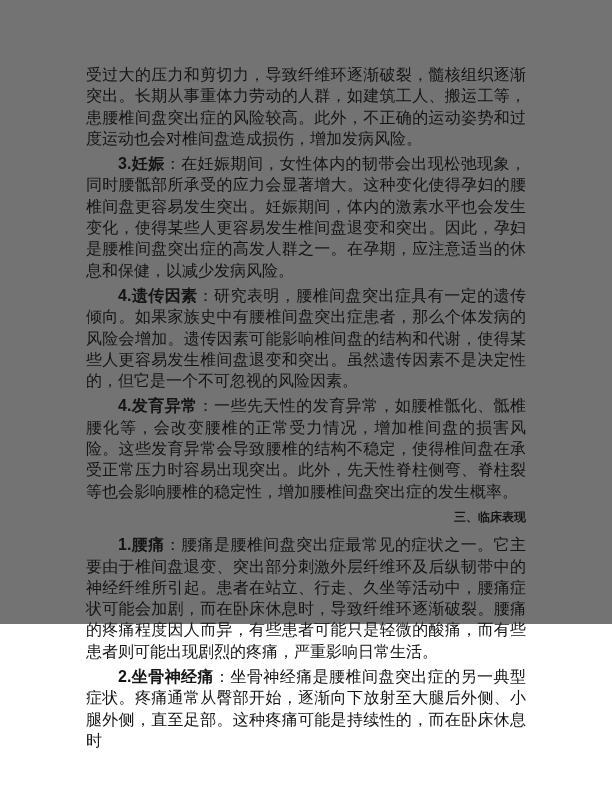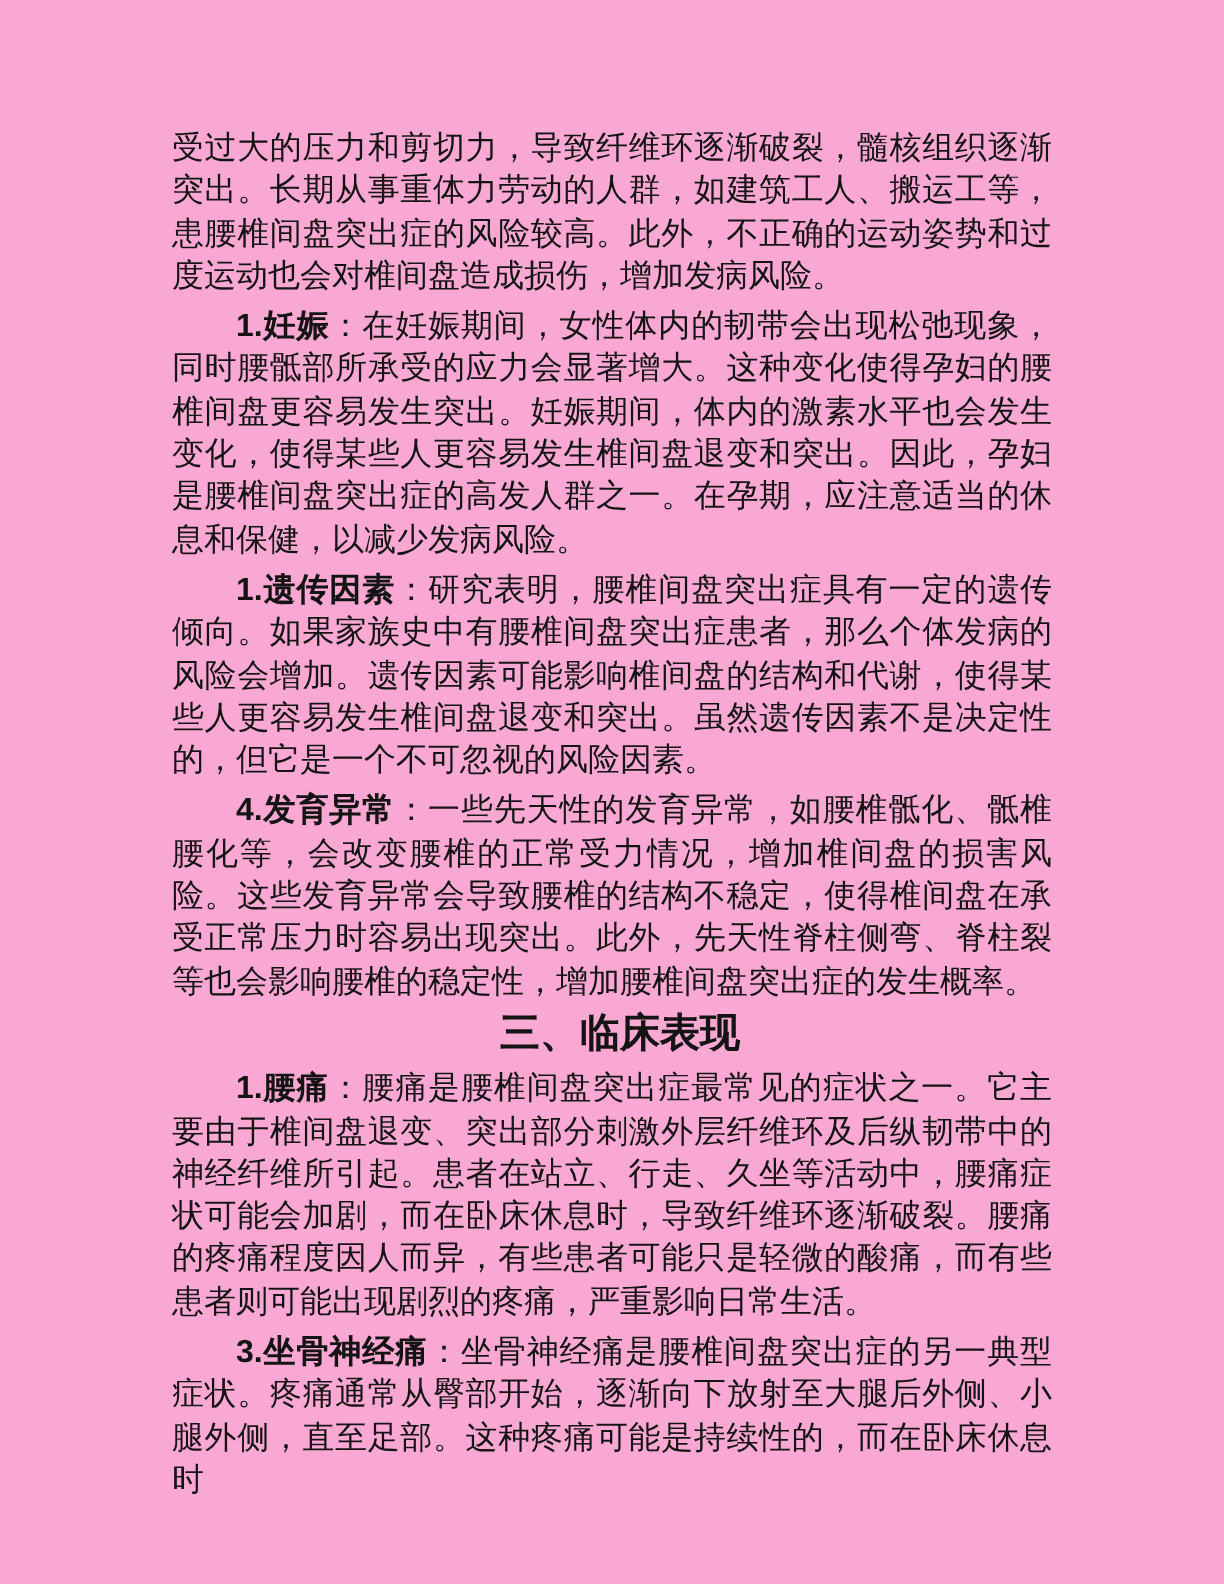--- a/index.html
+++ b/index.html
@@ -12,22 +12,22 @@
     background: #ffffff;
     position: relative;
     overflow: hidden;
     font-family: "Liberation Sans", sans-serif;
   }
   .page {
     position: absolute;
     left: 0;
     top: 0;
     width: 612px;
-    height: 792px;
-    background: #f9a8d4;
+    height: 624px;
+    background: #737373;
   }
   .content {
     position: absolute;
     left: 86px;
     top: 64px;
     width: 440px;
     color: #141414;
     font-size: 16px;
     line-height: 21.3px;
     text-align: justify;
@@ -35,36 +35,36 @@
     letter-spacing: 0;
   }
   .content p {
     margin: 0 0 4px 0;
   }
   .content p.indent {
     text-indent: 2em;
   }
   .content h2 {
     margin: 5px 0 6px 0;
-    font-size: 20px;
+    font-size: 12px;
     line-height: 21.3px;
     font-weight: bold;
-    text-align: center;
+    text-align: right;
     text-indent: 8px;
   }
   .para-label {
     font-weight: bold;
   }
 </style>
 </head>
 <body>
 
 <div class="page">
   <main class="content" id="doc-content">
       <p class=""><span>受过大的压力和剪切力，导致纤维环逐渐破裂，髓核组织逐渐突出。长期从事重体力劳动的人群，如建筑工人、搬运工等，患腰椎间盘突出症的风险较高。此外，不正确的运动姿势和过度运动也会对椎间盘造成损伤，增加发病风险。</span></p>
-      <p class="indent"><span class="para-label">1.妊娠</span><span>：在妊娠期间，女性体内的韧带会出现松弛现象，同时腰骶部所承受的应力会显著增大。这种变化使得孕妇的腰椎间盘更容易发生突出。妊娠期间，体内的激素水平也会发生变化，使得某些人更容易发生椎间盘退变和突出。因此，孕妇是腰椎间盘突出症的高发人群之一。在孕期，应注意适当的休息和保健，以减少发病风险。</span></p>
-      <p class="indent"><span class="para-label">1.遗传因素</span><span>：研究表明，腰椎间盘突出症具有一定的遗传倾向。如果家族史中有腰椎间盘突出症患者，那么个体发病的风险会增加。遗传因素可能影响椎间盘的结构和代谢，使得某些人更容易发生椎间盘退变和突出。虽然遗传因素不是决定性的，但它是一个不可忽视的风险因素。</span></p>
+      <p class="indent"><span class="para-label">3.妊娠</span><span>：在妊娠期间，女性体内的韧带会出现松弛现象，同时腰骶部所承受的应力会显著增大。这种变化使得孕妇的腰椎间盘更容易发生突出。妊娠期间，体内的激素水平也会发生变化，使得某些人更容易发生椎间盘退变和突出。因此，孕妇是腰椎间盘突出症的高发人群之一。在孕期，应注意适当的休息和保健，以减少发病风险。</span></p>
+      <p class="indent"><span class="para-label">4.遗传因素</span><span>：研究表明，腰椎间盘突出症具有一定的遗传倾向。如果家族史中有腰椎间盘突出症患者，那么个体发病的风险会增加。遗传因素可能影响椎间盘的结构和代谢，使得某些人更容易发生椎间盘退变和突出。虽然遗传因素不是决定性的，但它是一个不可忽视的风险因素。</span></p>
       <p class="indent"><span class="para-label">4.发育异常</span><span>：一些先天性的发育异常，如腰椎骶化、骶椎腰化等，会改变腰椎的正常受力情况，增加椎间盘的损害风险。这些发育异常会导致腰椎的结构不稳定，使得椎间盘在承受正常压力时容易出现突出。此外，先天性脊柱侧弯、脊柱裂等也会影响腰椎的稳定性，增加腰椎间盘突出症的发生概率。</span></p>
       <h2>三、临床表现</h2>
       <p class="indent"><span class="para-label">1.腰痛</span><span>：腰痛是腰椎间盘突出症最常见的症状之一。它主要由于椎间盘退变、突出部分刺激外层纤维环及后纵韧带中的神经纤维所引起。患者在站立、行走、久坐等活动中，腰痛症状可能会加剧，而在卧床休息时，导致纤维环逐渐破裂。腰痛的疼痛程度因人而异，有些患者可能只是轻微的酸痛，而有些患者则可能出现剧烈的疼痛，严重影响日常生活。</span></p>
-      <p class="indent"><span class="para-label">3.坐骨神经痛</span><span>：坐骨神经痛是腰椎间盘突出症的另一典型症状。疼痛通常从臀部开始，逐渐向下放射至大腿后外侧、小腿外侧，直至足部。这种疼痛可能是持续性的，而在卧床休息时</span></p>
+      <p class="indent"><span class="para-label">2.坐骨神经痛</span><span>：坐骨神经痛是腰椎间盘突出症的另一典型症状。疼痛通常从臀部开始，逐渐向下放射至大腿后外侧、小腿外侧，直至足部。这种疼痛可能是持续性的，而在卧床休息时</span></p>
     </main>
 </div>
 
 </body></html>

